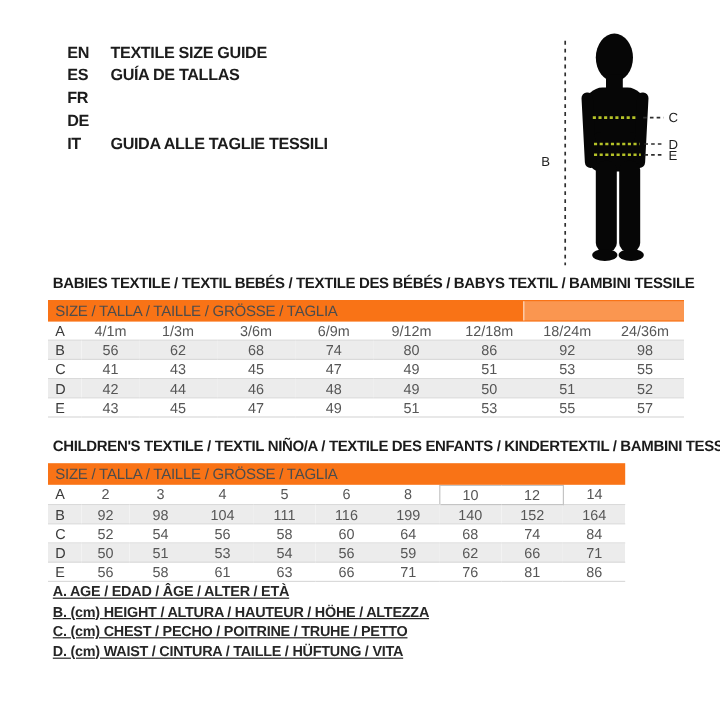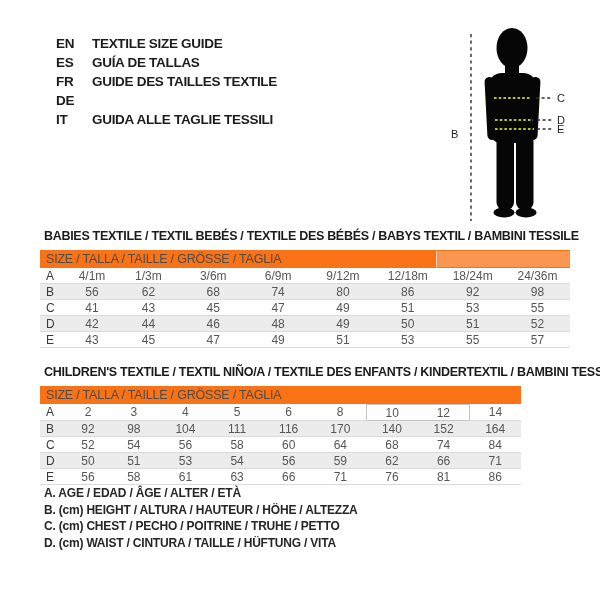--- a/index.html
+++ b/index.html
@@ -38,39 +38,38 @@
   .size-table col.labcol{width:28px;}
   #babies-table col.firstcol{width:48px;}
   #children-table col.firstcol{width:40px;}
   .size-table td.boxed{background:#ffffff !important;
     border-top:1px solid #c4c4c4;border-bottom:1px solid #c4c4c4;}
   .size-table td.boxed-first{border-left:1px solid #c4c4c4;}
   .size-table td.boxed-last{border-right:1px solid #c4c4c4;}
   
   .legend{position:absolute;left:44px;top:485px;}
   .legend-line{height:16.6px;line-height:16.6px;font-size:12px;font-weight:bold;
-    color:#262626;letter-spacing:-0.2px;white-space:nowrap;}
+    color:#262626;letter-spacing:-0.2px;white-space:nowrap;text-decoration:underline;}
 </style>
 </head>
 <body>
 
 <div class="canvas">
 
   <div class="lang-block">
     <div class="lang-row">
       <span class="lang-code">EN</span>
       <span class="lang-title">TEXTILE SIZE GUIDE</span>
     </div>
     <div class="lang-row">
       <span class="lang-code">ES</span>
       <span class="lang-title">GUÍA DE TALLAS</span>
     </div>
     <div class="lang-row">
       <span class="lang-code">FR</span>
-      <span class="lang-title">GUIDE DES TAILLES TEXTILE</span>
     </div>
     <div class="lang-row">
       <span class="lang-code">DE</span>
     </div>
     <div class="lang-row">
       <span class="lang-code">IT</span>
       <span class="lang-title">GUIDA ALLE TAGLIE TESSILI</span>
     </div>
   </div>
 
@@ -203,21 +202,21 @@
             <td class="boxed boxed-last">12</td>
             <td>14</td>
           </tr>
           <tr>
             <td class="rowlab">B</td>
             <td>92</td>
             <td>98</td>
             <td>104</td>
             <td>111</td>
             <td>116</td>
-            <td>170</td>
+            <td>199</td>
             <td>140</td>
             <td>152</td>
             <td>164</td>
           </tr>
           <tr>
             <td class="rowlab">C</td>
             <td>52</td>
             <td>54</td>
             <td>56</td>
             <td>58</td>

